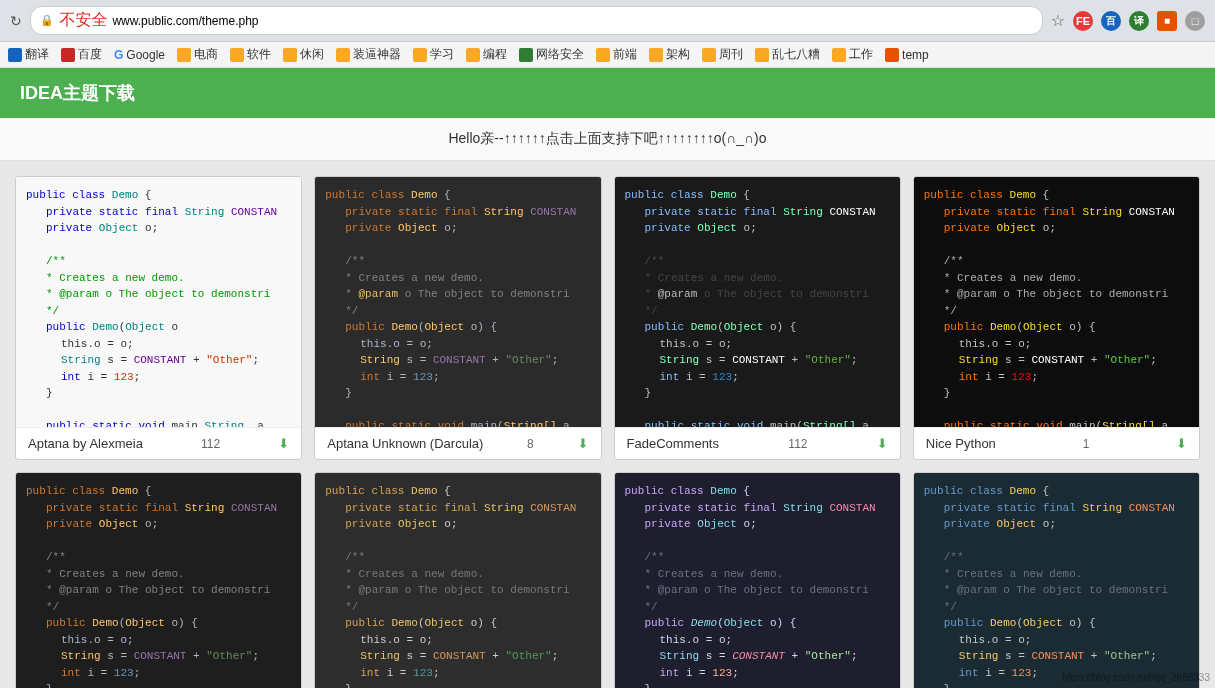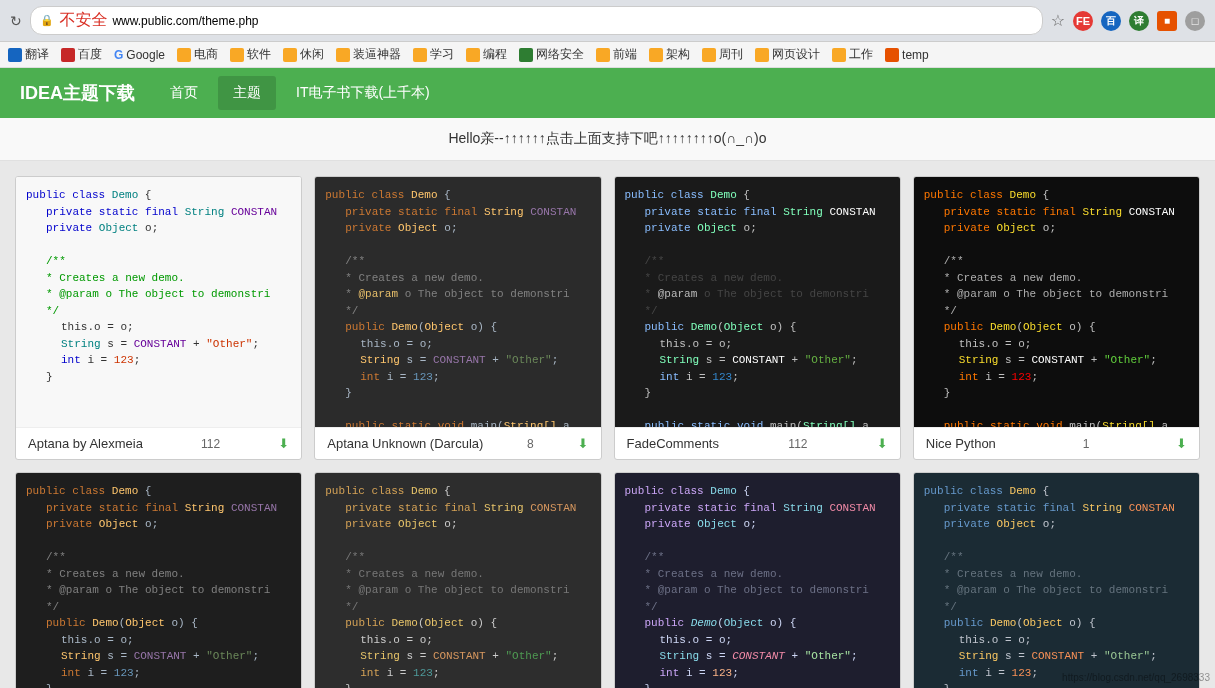--- a/index.html
+++ b/index.html
@@ -236,62 +236,59 @@
   <div class="bookmark-item">
     <span class="bookmark-icon bk-yellow"></span>
     <span>架构</span>
   </div>
   <div class="bookmark-item">
     <span class="bookmark-icon bk-yellow"></span>
     <span>周刊</span>
   </div>
   <div class="bookmark-item">
     <span class="bookmark-icon bk-yellow"></span>
-    <span>网页设计</span>
+    <span>乱七八糟</span>
   </div>
   <div class="bookmark-item">
     <span class="bookmark-icon bk-yellow"></span>
     <span>工作</span>
   </div>
   <div class="bookmark-item">
     <span class="bookmark-icon bk-orange"></span>
     <span>temp</span>
   </div>
 </div>
 
 <div class="site-header">
   <div class="site-logo">IDEA主题下载</div>
-  <nav class="site-nav">
-    <a href="#">首页</a>
-    <a href="#" class="active">主题</a>
-    <a href="#">IT电子书下载(上千本)</a>
-  </nav>
 </div>
 
 <div class="hero">
   <span>Hello亲--↑↑↑↑↑↑点击上面支持下吧↑↑↑↑↑↑↑↑o(∩_∩)o</span>
 </div>
 
 <div class="theme-grid">
 
   <div class="theme-card">
     <div class="theme-preview theme-light" style="background:#f8f8f8;color:#333;">
       <div class="code-line"><span style="color:#0000cc;">public</span> <span style="color:#0000cc;">class</span> <span style="color:#008080;">Demo</span> {</div>
       <div class="code-line indent1"><span style="color:#0000cc;">private</span> <span style="color:#0000cc;">static</span> <span style="color:#0000cc;">final</span> <span style="color:#008080;">String</span> <span style="color:#660099;">CONSTAN</span></div>
       <div class="code-line indent1"><span style="color:#0000cc;">private</span> <span style="color:#008080;">Object</span> o;</div>
       <div class="code-line">&nbsp;</div>
       <div class="code-line indent1"><span style="color:#009900;">/**</span></div>
       <div class="code-line indent1"><span style="color:#009900;"> * Creates a new demo.</span></div>
       <div class="code-line indent1"><span style="color:#009900;"> * @param o The object to demonstri</span></div>
       <div class="code-line indent1"><span style="color:#009900;"> */</span></div>
+      <div class="code-line indent1"><span style="color:#0000cc;">public</span> <span style="color:#008080;">Demo</span>(<span style="color:#008080;">Object</span> o</div>
       <div class="code-line indent2">this.o = o;</div>
       <div class="code-line indent2"><span style="color:#008080;">String</span> s = <span style="color:#660099;">CONSTANT</span> + <span style="color:#cc3300;">"Other"</span>;</div>
       <div class="code-line indent2"><span style="color:#0000cc;">int</span> i = <span style="color:#cc3300;">123</span>;</div>
       <div class="code-line indent1">}</div>
       <div class="code-line">&nbsp;</div>
+      <div class="code-line indent1"><span style="color:#0000cc;">public</span> <span style="color:#0000cc;">static</span> <span style="color:#0000cc;">void</span> main <span style="color:#008080;">String</span>&nbsp;&nbsp;a</div>
 
     </div>
     <div class="theme-footer">
       <span class="theme-name">Aptana by Alexmeia</span>
       <span class="theme-count">112</span>
       <span class="download-icon">⬇</span>
     </div>
   </div>
 
   <div class="theme-card">

